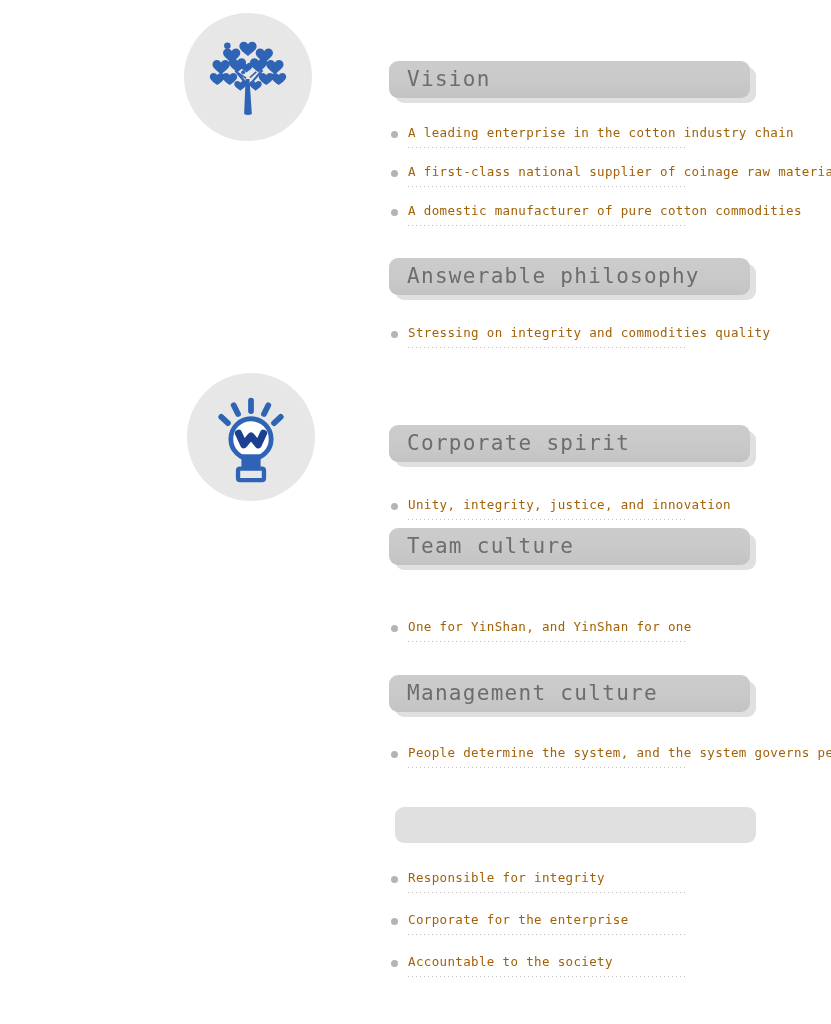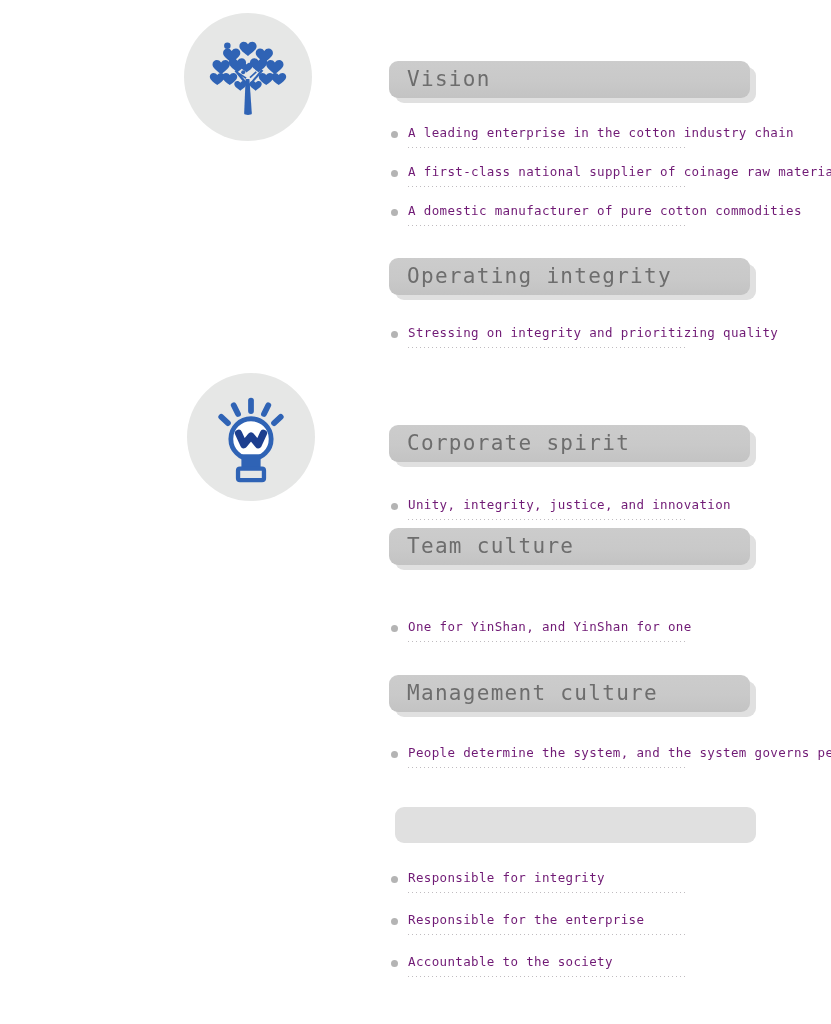--- a/index.html
+++ b/index.html
@@ -93,21 +93,21 @@
     height: 7px;
     border-radius: 50%;
     background: #b4b4b4;
   }
   .bullet-text {
     position: absolute;
     left: 19px;
     top: 0;
     font-size: 12.5px;
     letter-spacing: 0.35px;
-    color: #701a75;
+    color: #a16207;
     white-space: nowrap;
     line-height: 17px;
   }
   .bullet-rule {
     position: absolute;
     left: 19px;
     top: 23px;
     width: 280px;
     height: 1px;
     background-image: linear-gradient(to right, #c0bcc0 0 1px, rgba(255,255,255,0) 1px 4px);
@@ -192,28 +192,28 @@
     <span class="bullet-dot"></span>
     <span class="bullet-text">A domestic manufacturer of pure cotton commodities</span>
     <span class="bullet-rule"></span>
   </div>
 </div>
 
 <div class="section" style="top:258px">
   <div class="bar-wrap">
     <div class="bar-shadow"></div>
     <div class="bar">
-      <span class="bar-title">Operating integrity</span>
+      <span class="bar-title">Answerable philosophy</span>
     </div>
   </div>
 </div>
 <div class="bullets" style="top:324px">
   <div class="bullet-row">
     <span class="bullet-dot"></span>
-    <span class="bullet-text">Stressing on integrity and prioritizing quality</span>
+    <span class="bullet-text">Stressing on integrity and commodities quality</span>
     <span class="bullet-rule"></span>
   </div>
 </div>
 
 <div class="section" style="top:425px">
   <div class="bar-wrap">
     <div class="bar-shadow"></div>
     <div class="bar">
       <span class="bar-title">Corporate spirit</span>
     </div>
@@ -265,21 +265,21 @@
   </div>
 </div>
 <div class="bullets" style="top:869px">
   <div class="bullet-row" style="height:42px">
     <span class="bullet-dot"></span>
     <span class="bullet-text">Responsible for integrity</span>
     <span class="bullet-rule"></span>
   </div>
   <div class="bullet-row" style="height:42px">
     <span class="bullet-dot"></span>
-    <span class="bullet-text">Responsible for the enterprise</span>
+    <span class="bullet-text">Corporate for the enterprise</span>
     <span class="bullet-rule"></span>
   </div>
   <div class="bullet-row" style="height:42px">
     <span class="bullet-dot"></span>
     <span class="bullet-text">Accountable to the society</span>
     <span class="bullet-rule"></span>
   </div>
 </div>
 
 </body></html>

